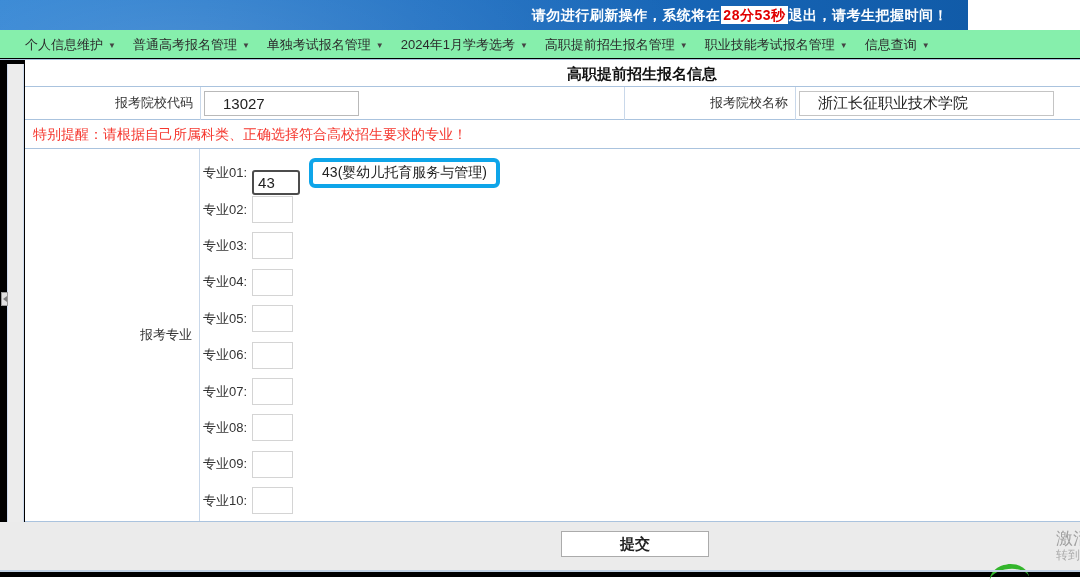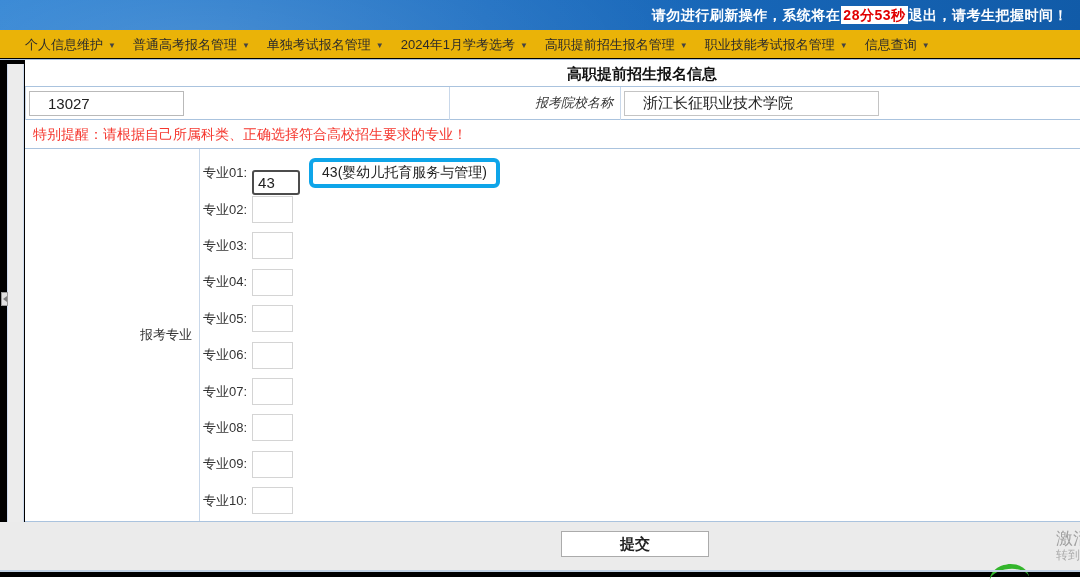--- a/index.html
+++ b/index.html
@@ -1,31 +1,31 @@
 <!DOCTYPE html>
 <html><head>
 <meta charset="utf-8">
 <style>
   * { margin:0; padding:0; box-sizing:border-box; }
   html,body { width:1080px; height:580px; overflow:hidden; background:#fff;
     font-family:"Liberation Sans","DejaVu Sans",sans-serif; }
   .stage { position:relative; width:1080px; height:580px; background:#fff; overflow:hidden; }
 
   
-  .topbar { position:absolute; top:0; left:0; width:1080px; height:30px;
+  .topbar { position:absolute; top:0; left:0; width:968px; height:30px;
     background:
       radial-gradient(ellipse 900px 260px at 18% 150%, rgba(255,255,255,0.16), transparent 60%),
       linear-gradient(100deg,#2a80d2 0%,#1b6dc1 45%,#115ba8 100%);
     color:#fff; font-size:14px; font-weight:bold; line-height:30px;
-    text-align:right; padding-right:12px; letter-spacing:0.5px; }
+    text-align:right; padding-right:20px; letter-spacing:0.5px; }
   .topbar .timer { background:#fff; color:#e10000; padding:1px 2px; margin:0 1px; }
 
   
   .menubar { position:absolute; top:30px; left:0; width:1080px; height:31px;
-    background:#eab308; border-bottom:1px solid #dcdcdc; display:flex; align-items:center;
+    background:#86efac; border-bottom:1px solid #dcdcdc; display:flex; align-items:center;
     padding-left:25px; }
   .menu-item { display:flex; align-items:center; margin-right:17px; cursor:pointer; }
   .menu-label { font-size:13px; color:#2b2b2b; }
   .caret { font-size:8px; color:#444; margin-left:5px; padding-top:1px; }
 
   
   .content { position:absolute; top:58px; left:0; width:1080px; height:519px; background:#000000; }
   .full-top-line { position:absolute; top:1px; left:0; width:1080px; border-top:1px solid #aac3de; }
 
   .side-strip { position:absolute; left:7px; top:6px; width:17px; height:459px;
@@ -37,21 +37,21 @@
 
   .main-table { position:absolute; left:25px; top:1px; width:1234px;
     border-top:1px solid #aac3de; background:#fff; }
   .title-row { height:27px; line-height:27px; text-align:center; font-size:15px; font-weight:bold;
     color:#111; border-bottom:1px solid #aac3de; }
   .info-row { height:33px; display:flex; align-items:center; border-bottom:1px solid #aac3de; }
   .label-cell { font-size:13px; color:#333; text-align:right; padding-right:7px; }
   .lc1 { width:175px; }
   .ic1 { width:425px; border-left:1px solid #c9d8ea; border-right:1px solid #c9d8ea;
     height:33px; display:flex; align-items:center; padding-left:3px; }
-  .lc2 { width:170px;font-style:italic; }
+  .lc2 { width:170px; }
   .ic2 { flex:1; border-left:1px solid #c9d8ea; height:33px; display:flex; align-items:center; padding-left:3px; }
   .text-input { height:25px; border:1px solid #b9b9b9; font-size:15px; color:#222; padding:0 18px;
     font-family:inherit; background:#fff; }
   .school-code { width:155px; }
   .school-name { width:255px; border-color:#c4c4c4; }
 
   .notice-row { height:29px; line-height:29px; font-size:14px; color:#f5372e; padding-left:8px;
     border-bottom:1px solid #aac3de; }
 
   .major-area { display:flex; border-bottom:1px solid #aac3de; height:373px; }
@@ -134,20 +134,21 @@
     <div class="side-strip">
       <div class="collapse-handle">
         <span class="tri"></span>
       </div>
     </div>
 
     <div class="main-table">
       <div class="title-row">高职提前招生报名信息</div>
 
       <div class="info-row">
+        <div class="label-cell lc1">报考院校代码</div>
         <div class="ic1">
           <input class="text-input school-code" value="13027" style="">
         </div>
         <div class="label-cell lc2">报考院校名称</div>
         <div class="ic2">
           <input class="text-input school-name" value="浙江长征职业技术学院" style="">
         </div>
       </div>
 
       <div class="notice-row">特别提醒：请根据自己所属科类、正确选择符合高校招生要求的专业！</div>

